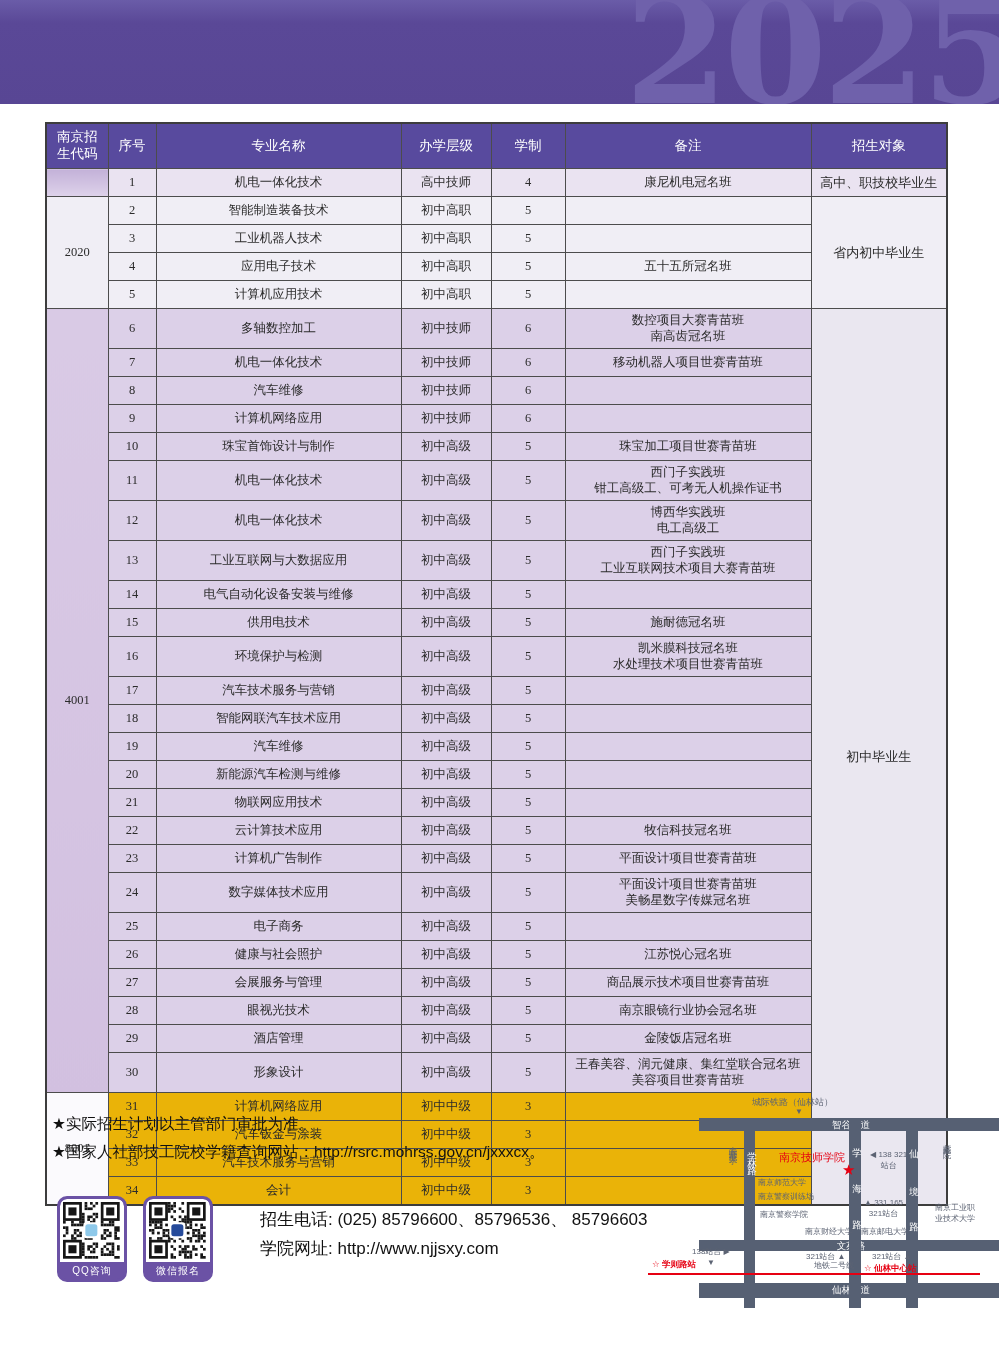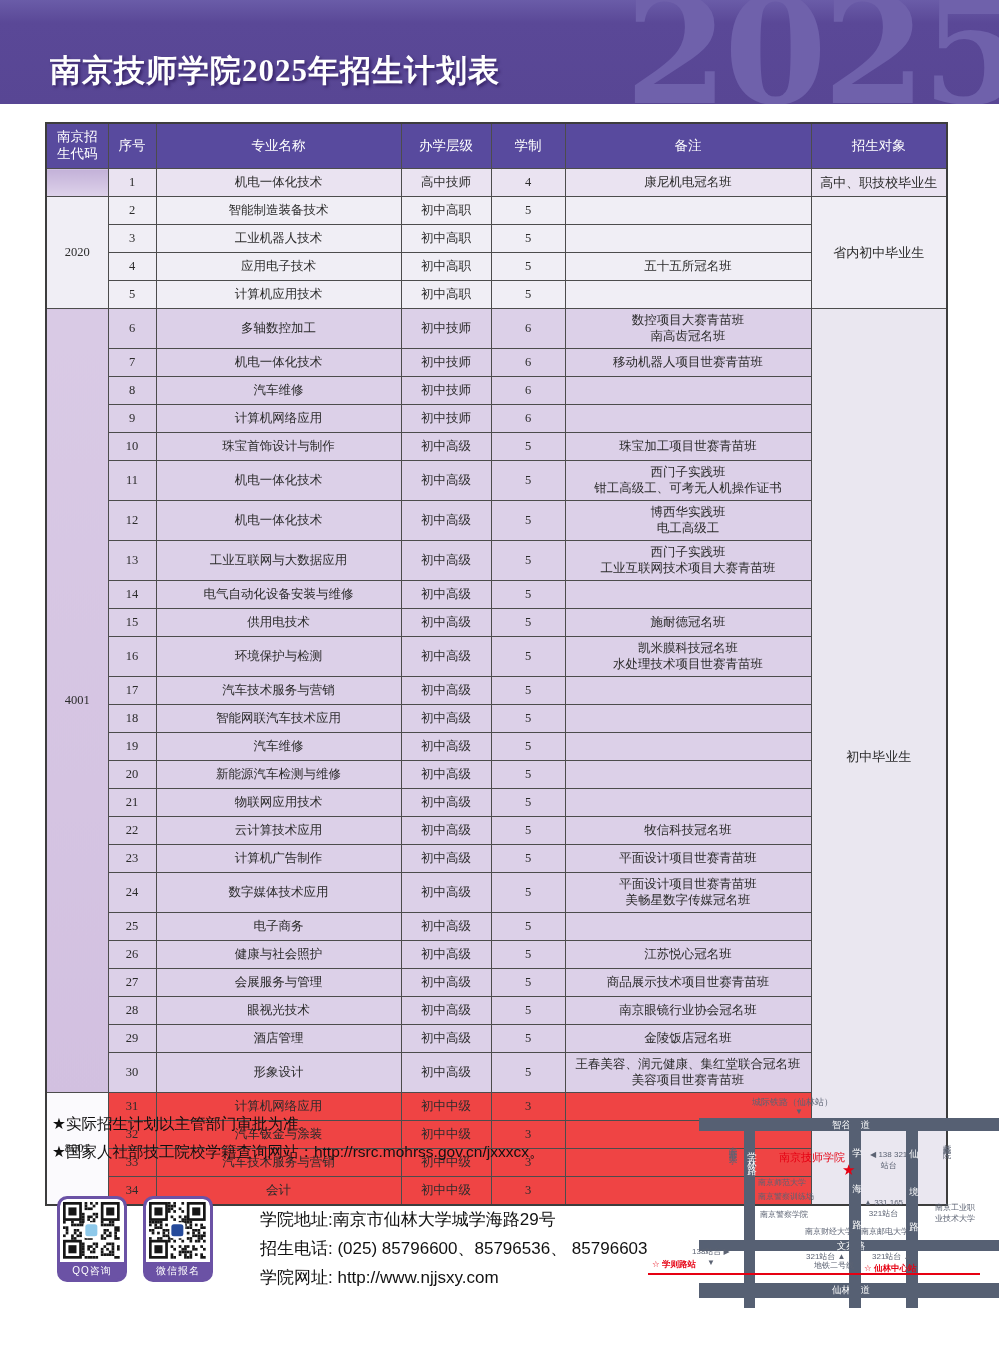--- a/index.html
+++ b/index.html
@@ -30,21 +30,21 @@
   table.plan{border:2px solid #3d3d3d;}
   table.plan thead th{
     background:#584a9e;color:#ffffff;font-weight:normal;font-size:13.5px;height:42px;line-height:1.25;
   }
   td.c-remark{white-space:pre-line;line-height:1.25;}
   tr.h1 td{height:25px;}
   tr.h2 td{height:37px;}
   tr.blk-a td{background:#eae3f1;}
   tr.blk-b td{background:#f0eef5;}
   tr.blk-c td{background:#dcd0e8;}
-  tr.blk-d td{background:#ef4444;}
+  tr.blk-d td{background:#eab308;}
   td.code-a{background:linear-gradient(180deg,#c3b1d8,#ded2ea) !important;}
   td.code-b{background:#f0eef5 !important;}
   td.code-c{background:linear-gradient(180deg,#d9cae5,#d2c0e0) !important;}
   td.code-d{background:#fbfafd !important;}
   td.target-cell{background:#eae7f0 !important;font-size:13px;}
   tr.blk-a td.target-cell{background:#eae3f1 !important;}
   tr.blk-b td.target-cell{background:#f0eef5 !important;}
   
   .notes{position:absolute;left:52px;top:1110px;font-size:15.5px;color:#111;line-height:1.8;font-weight:500;}
   
@@ -65,21 +65,20 @@
   .ml.red{color:#e60012;font-weight:normal;font-size:11px;white-space:nowrap;}
   .ml.star{color:#e60012;font-size:15px;line-height:1;}
   .ml.station{color:#e60012;font-size:8.5px;font-weight:bold;white-space:nowrap;}
   .ml.rail{font-size:9px;}
 </style>
 </head>
 <body>
 
 <div class="banner">
   <div class="year-watermark">2025</div>
-  <div class="banner-title">南京技师学院2025年招生计划表</div>
 </div>
 
 <div class="table-wrap">
   <table class="plan">
     <colgroup>
       <col style="width:62px">
         <col style="width:48px">
         <col style="width:245px">
       <col style="width:90px">
         <col style="width:74px">
@@ -638,21 +637,20 @@
           <rect x="2.7" y="40.5" width="13.5" height="13.5" fill="#fff"></rect>
           <rect x="5.4" y="43.2" width="8.100000000000001" height="8.100000000000001" fill="#161616"></rect>
           <rect x="20.35" y="20.35" width="16" height="16" rx="3" fill="#fff"></rect>
           <rect x="22.35" y="22.35" width="12" height="12" rx="2.5" fill="#254a9a"></rect>
         </svg></div>
       <div class="qr-label">微信报名</div>
     </div>
   </div>
 
 <div class="contact">
-  <div>学院地址:南京市仙林大学城学海路29号</div>
   <div>招生电话: (025)  85796600、85796536、 85796603</div>
   <div>学院网址: http://www.njjsxy.com</div>
 </div>
 
 <div class="map">
 
   <div class="road road-h" style="top:28px;height:13px;">
     <span class="road-label-h" style="line-height:13px;">智谷大道</span>
   </div>
   <div class="road road-h" style="top:150px;height:11px;">

